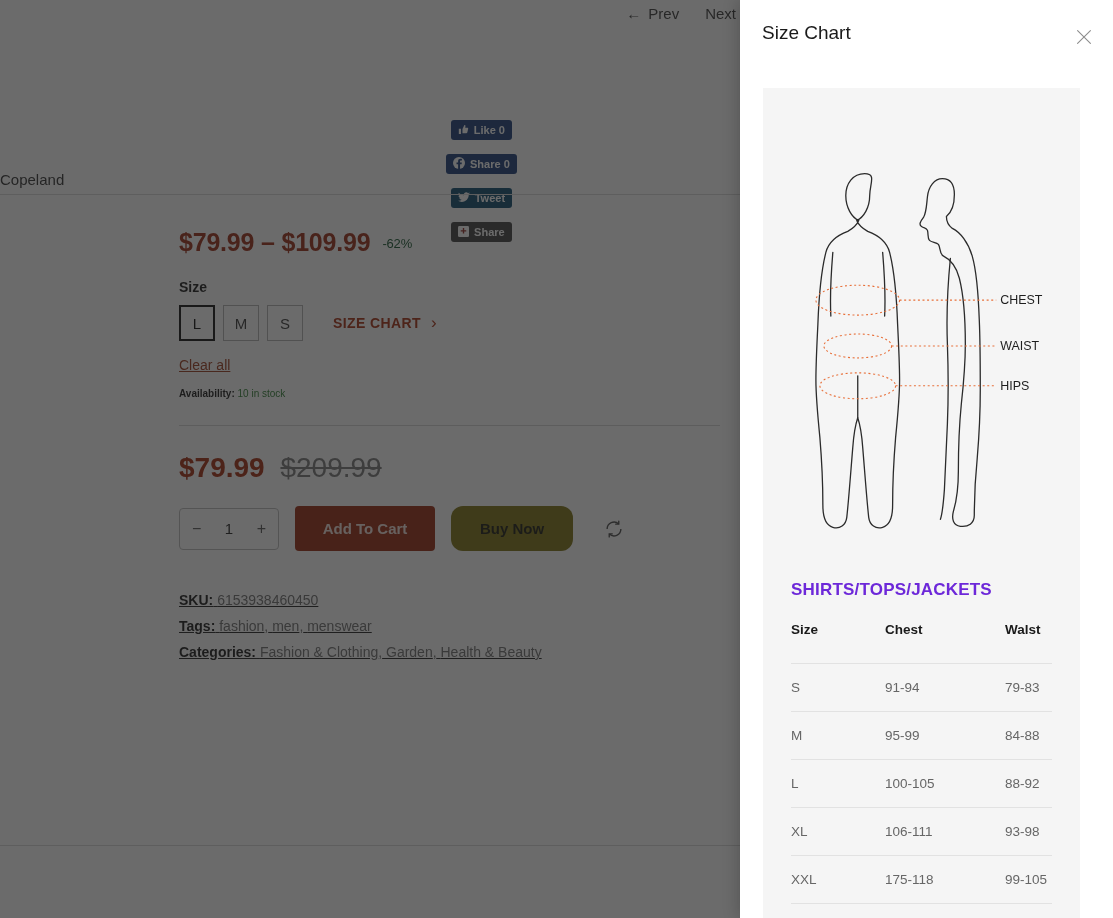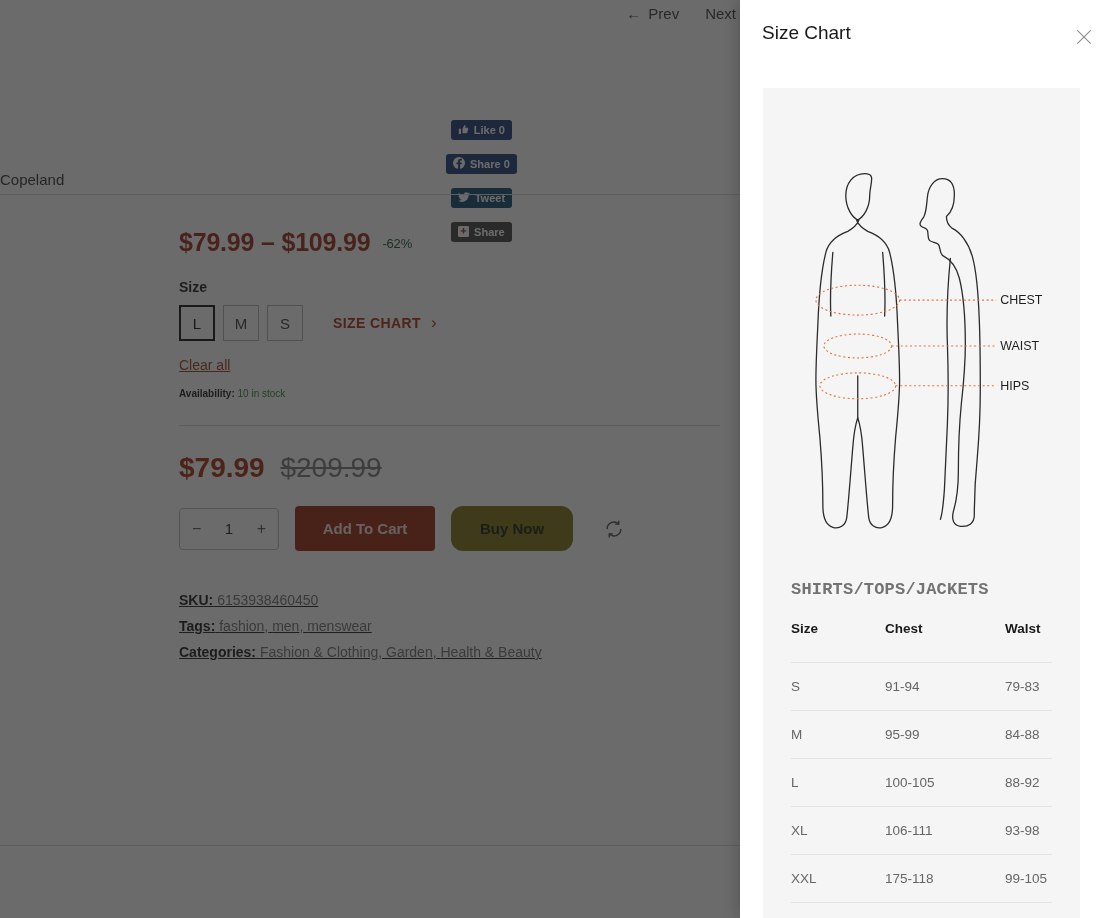--- a/index.html
+++ b/index.html
@@ -159,22 +159,22 @@
     width: 22px; height: 22px; color: #8d8d8d;
   }
 
   .chart-card {
     position: absolute; left: 23px; top: 88px; width: 317px; bottom: 0;
     background: #f5f5f5; padding: 18px 28px 0 28px;
   }
   .figure { height: 470px; display: flex; align-items: flex-start; justify-content: center; padding-top: 22px; }
 
   .chart-heading {
-    font-size: 17px; font-weight: bold; color: #737373;
-    letter-spacing: 0.2px; margin-top: 4px; font-family: Liberation Mono, monospace;
+    font-size: 17px; font-weight: bold; color: #6d28d9;
+    letter-spacing: 0.2px; margin-top: 4px;
   }
 
   table.size-table { width: 100%; border-collapse: collapse; margin-top: 22px; }
   table.size-table th {
     text-align: left; font-size: 13.5px; color: #1a1a1a; font-weight: bold;
     padding: 0 0 26px 0;
   }
   table.size-table td {
     font-size: 13.5px; color: #666; padding: 16px 0;
     border-top: 1px solid #e2e2e2;

